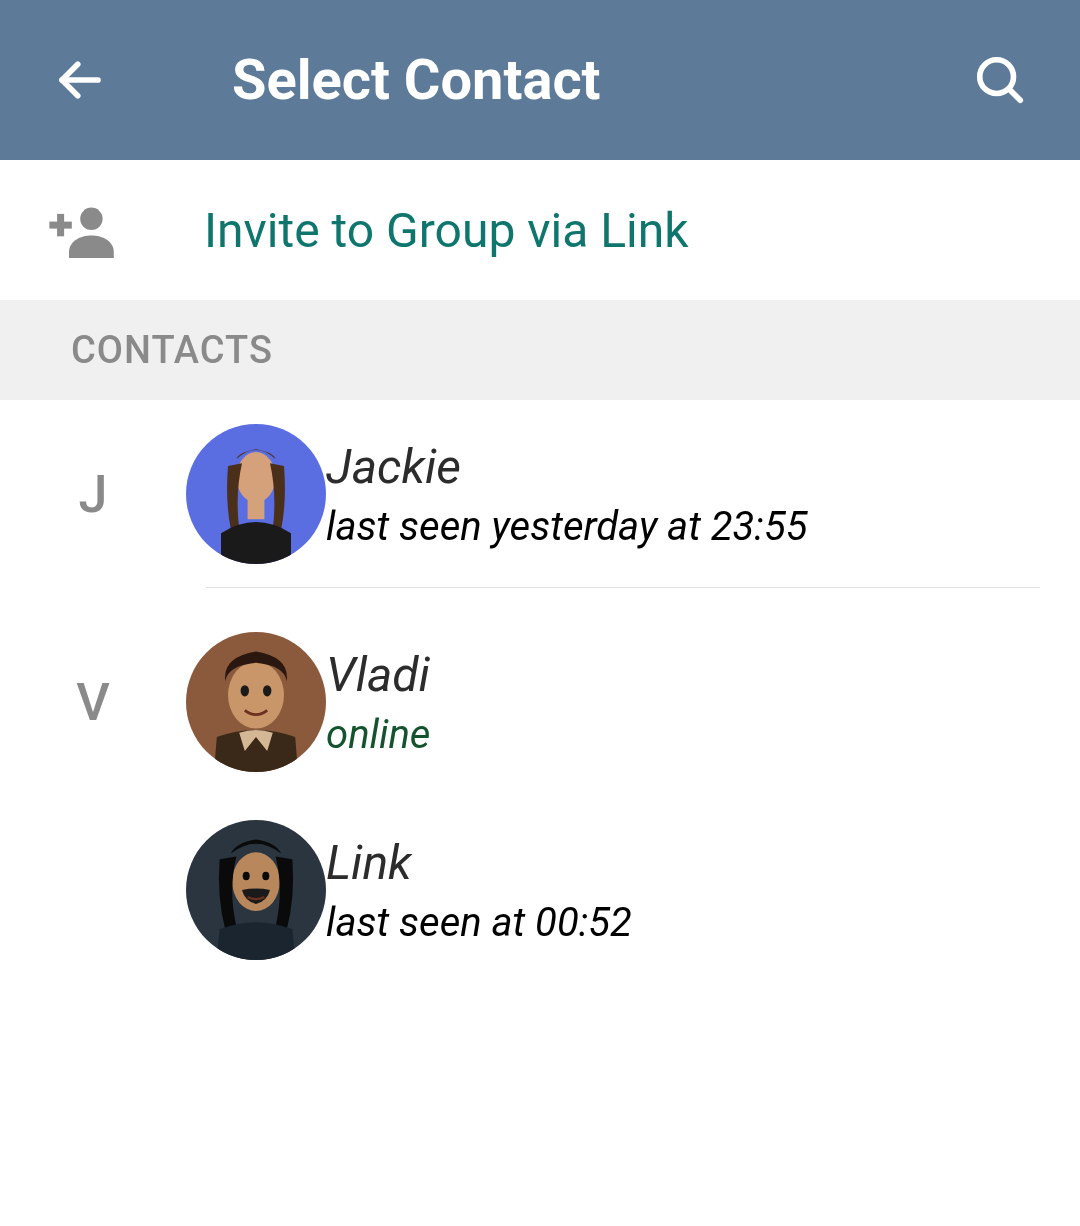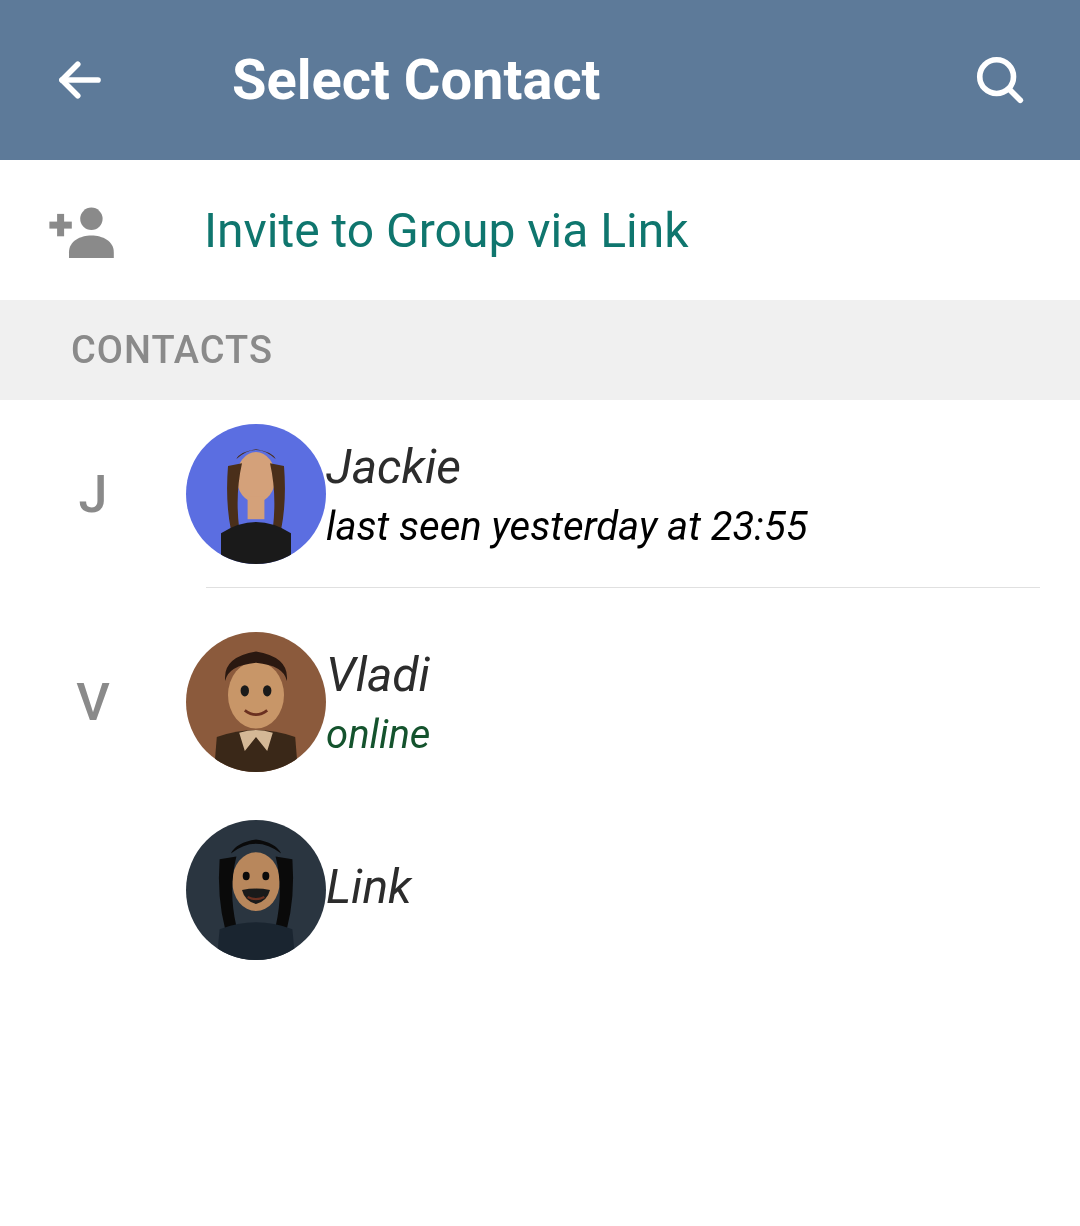--- a/index.html
+++ b/index.html
@@ -220,17 +220,18 @@
           <path d="M32 24 Q50 10 68 24 Q64 16 50 14 Q36 16 32 24 Z" fill="#0a0a0a"></path>
           <path d="M40 50 Q50 48 60 50 Q58 58 50 60 Q42 58 40 50 Z" fill="#1a1a1a"></path>
           <ellipse cx="43" cy="40" rx="2.5" ry="3" fill="#0a0a0a"></ellipse>
           <ellipse cx="57" cy="40" rx="2.5" ry="3" fill="#0a0a0a"></ellipse>
           <path d="M44 55 Q50 58 56 55" stroke="#6b3020" stroke-width="1.5" fill="none"></path>
           <path d="M22 100 L24 78 Q50 68 76 78 L78 100 Z" fill="#1a2530"></path>
         </svg>
       </div>
       <div class="contact-info">
         <div class="contact-name">Link</div>
+        <div class="contact-status">last seen at 00:52</div>
       </div>
     </div>
   </div>
 
 </div>
 
 </body></html>

